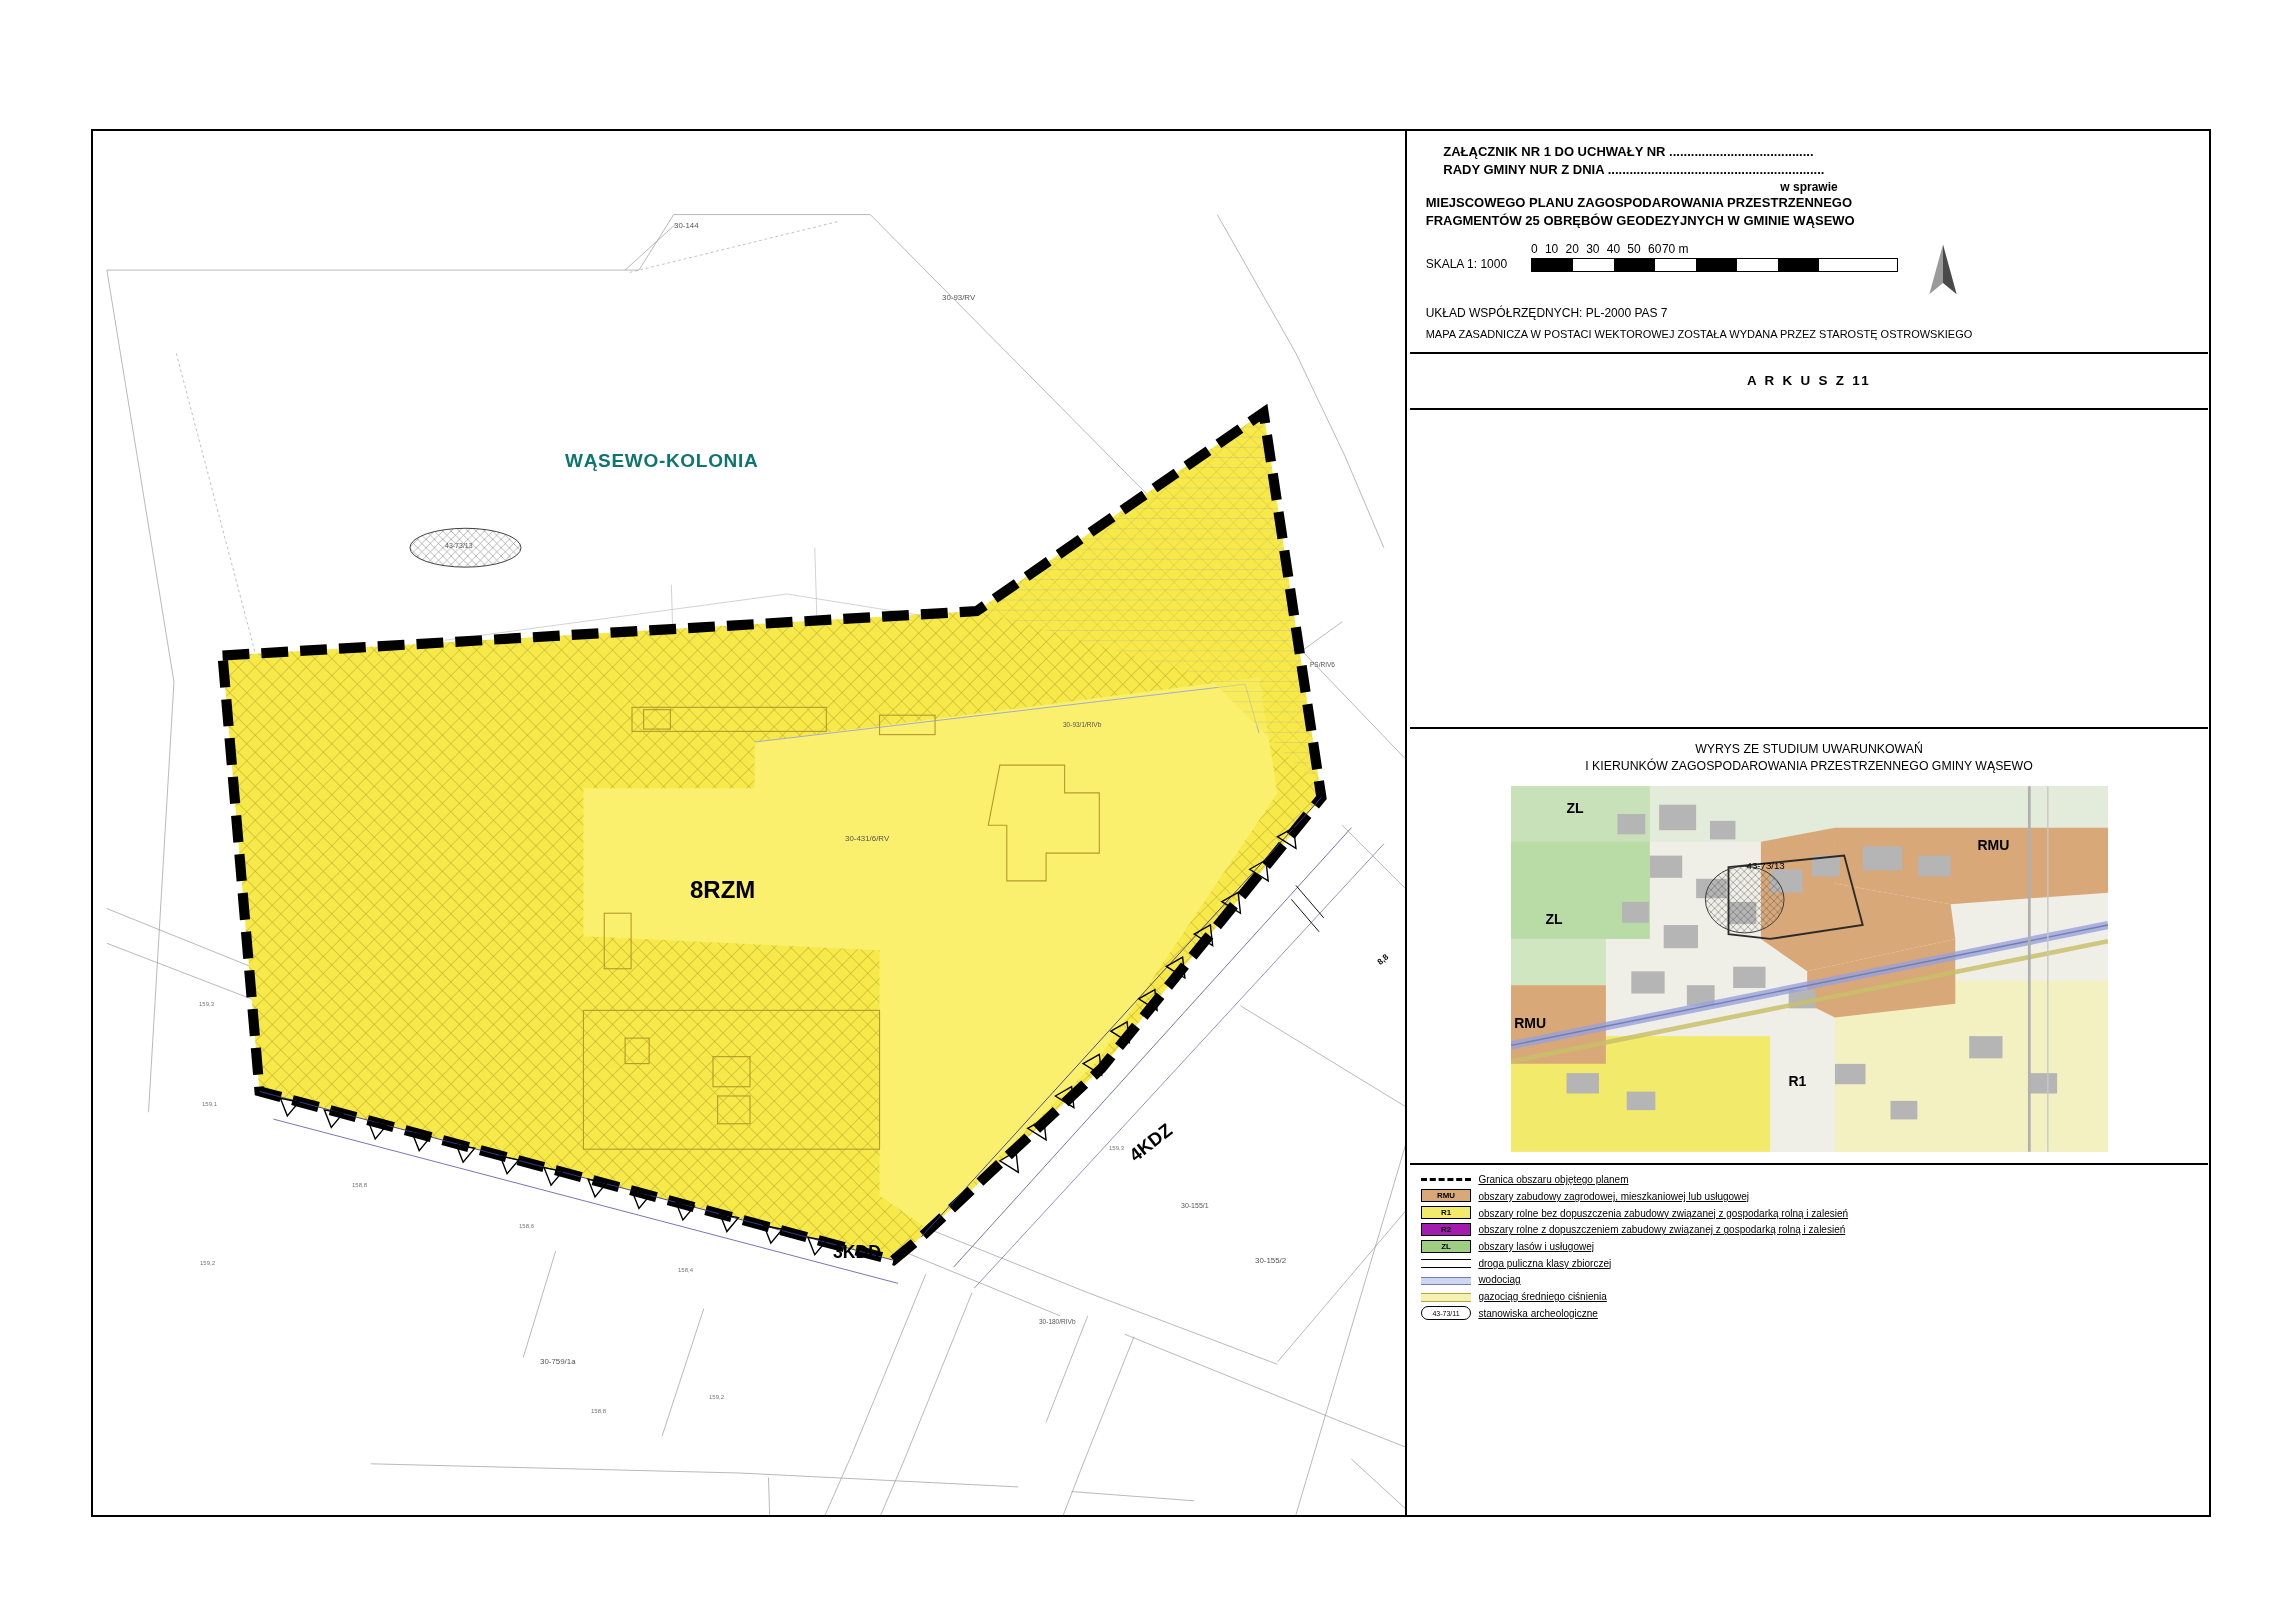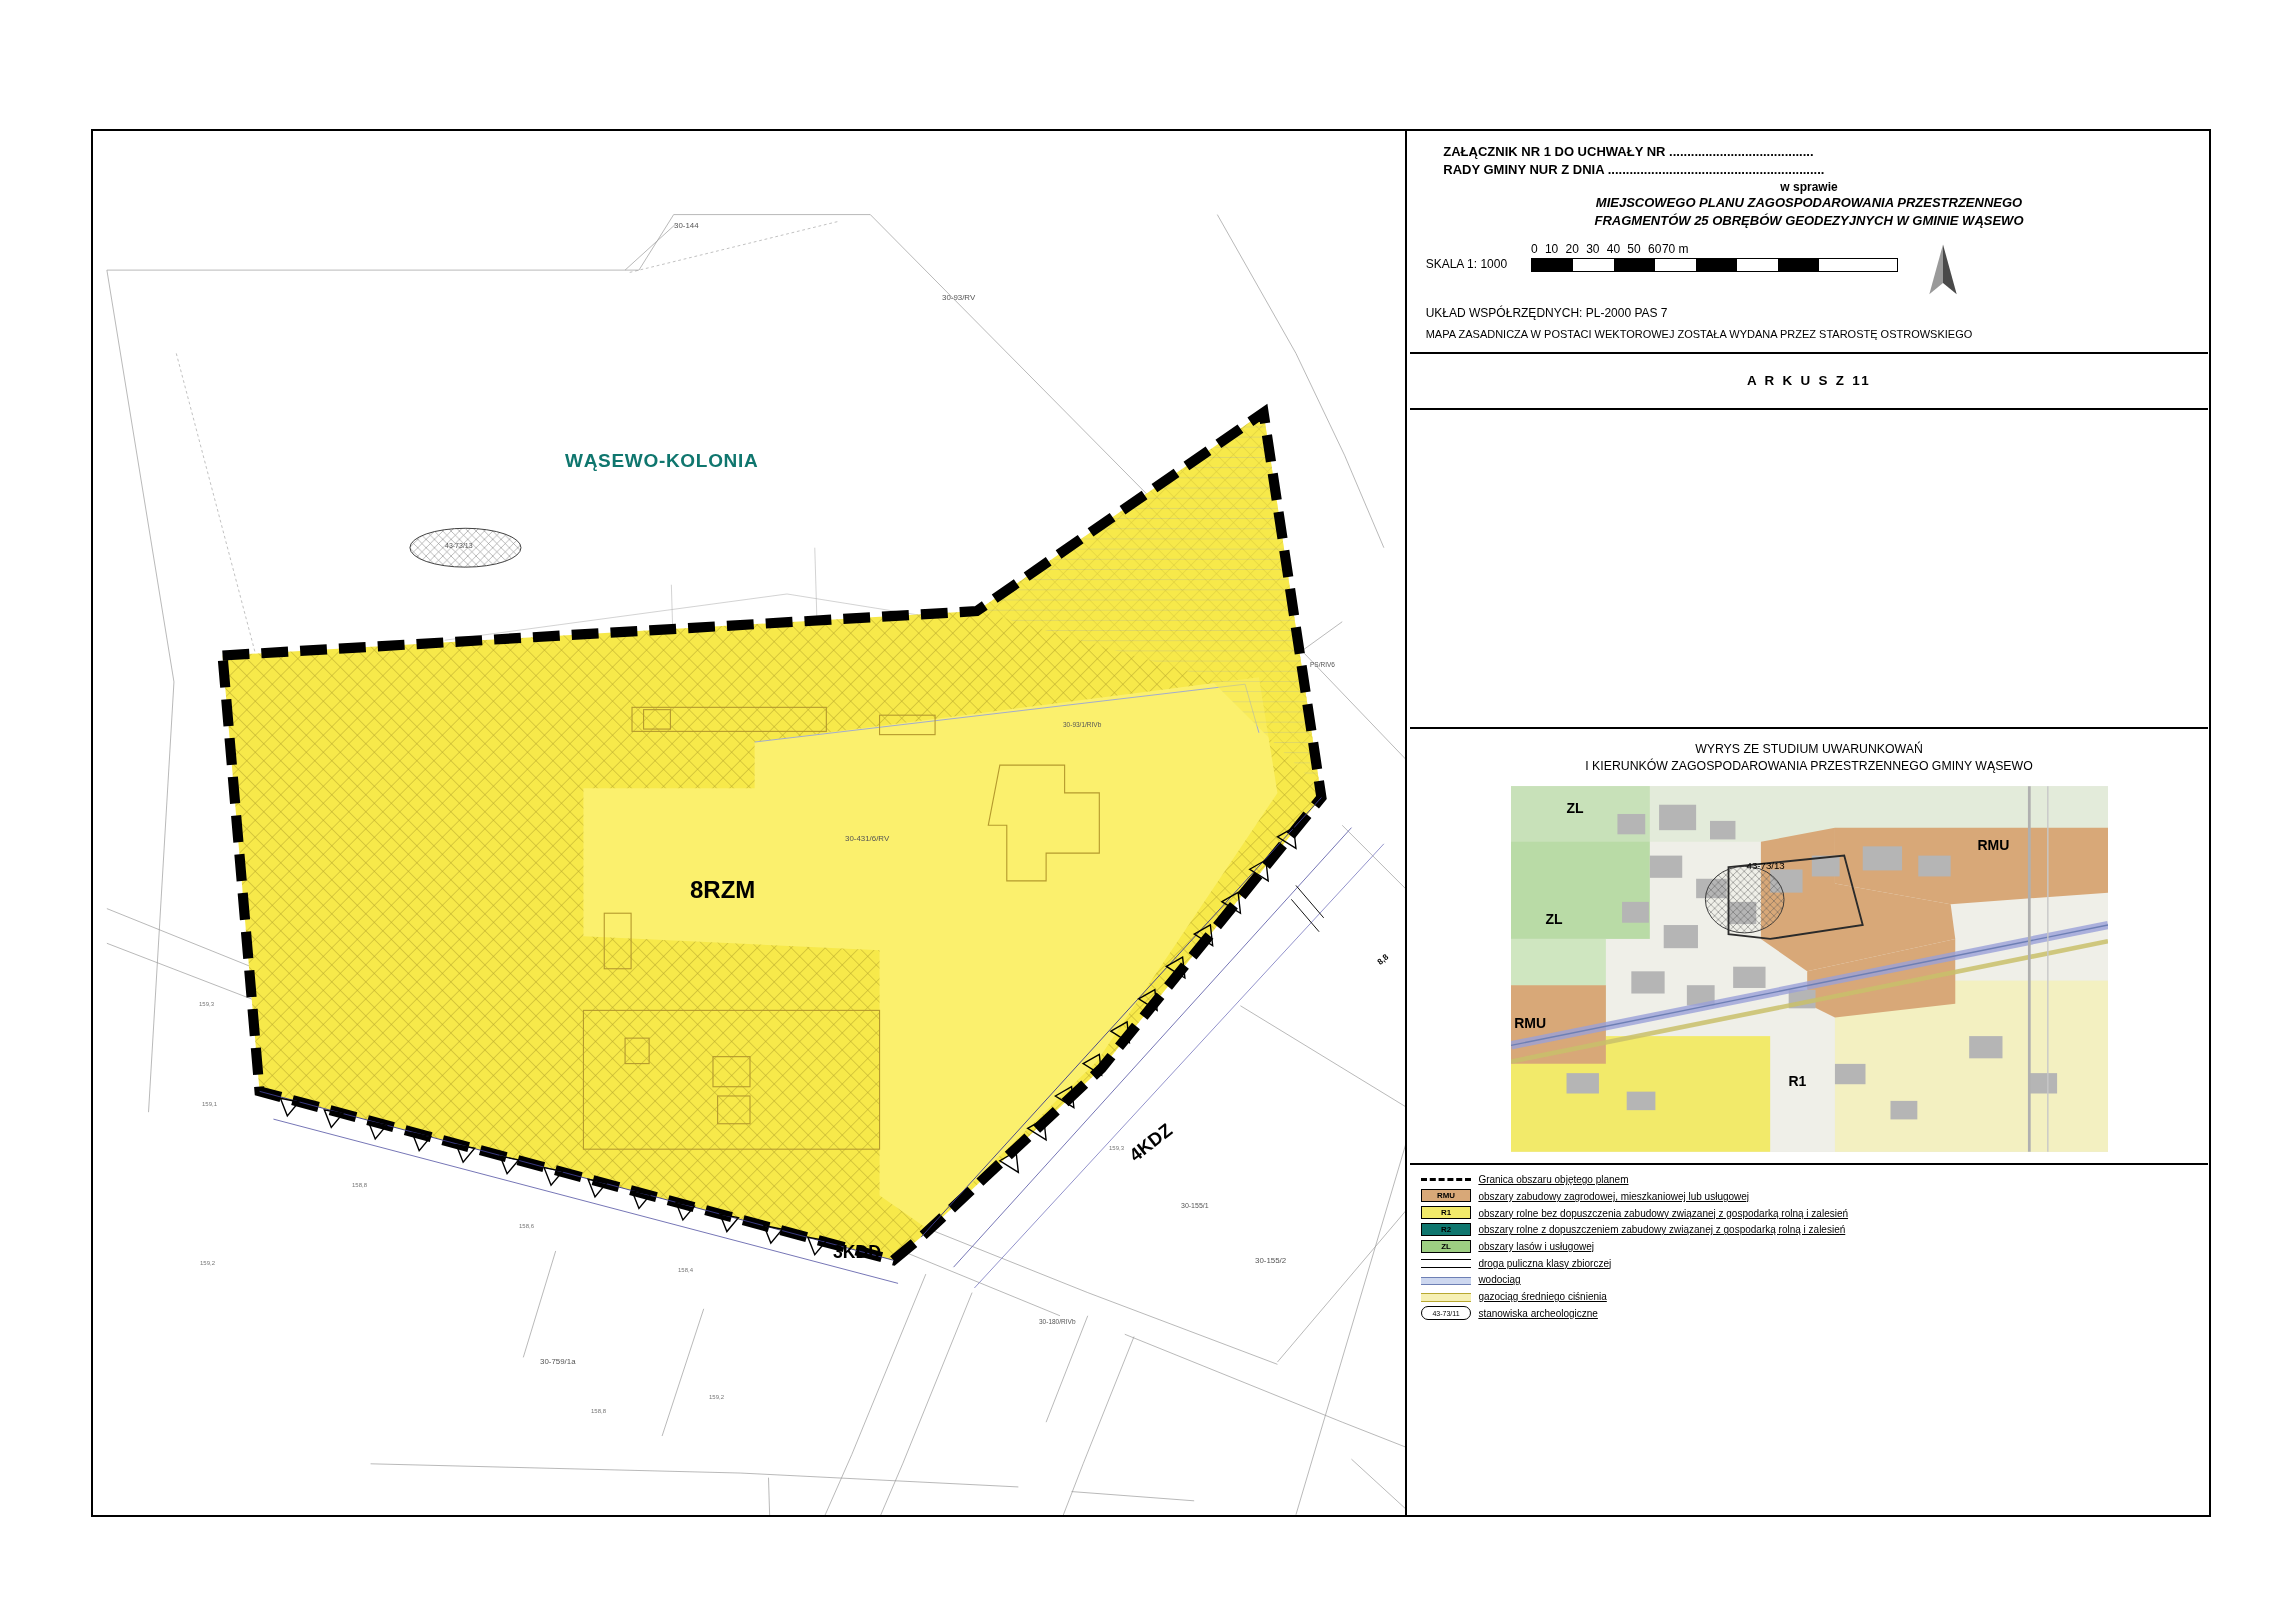--- a/index.html
+++ b/index.html
@@ -86,21 +86,21 @@
 
   
   #title-block { padding: 12px 15.7px 10.2px 15.7px; }
   .t-line {
     font-size: 13px;
     font-weight: bold;
     color: #000;
     line-height: 1.38;
     white-space: nowrap;
   }
-  .t-line.center { text-align: center; font-style: italic; }
+  .t-line.center { text-align: left; }
   .t-indent { padding-left: 17.6px; }
   .t-sub {
     font-size: 12px;
     font-weight: bold;
     text-align: center;
     margin-top: 0.9px;
   }
   .scale-row {
     display: flex;
     align-items: flex-start;
@@ -551,21 +551,21 @@
 
         <div class="leg-row">
           <div class="leg-key">
             <div class="key-swatch" style="background:#f2ea6a;">R1</div>
           </div>
           <div class="leg-txt">obszary rolne bez dopuszczenia zabudowy związanej z gospodarką rolną i zalesień</div>
         </div>
 
         <div class="leg-row">
           <div class="leg-key">
-            <div class="key-swatch" style="background:#0f766e;">R2</div>
+            <div class="key-swatch" style="background:#a21caf;">R2</div>
           </div>
           <div class="leg-txt">obszary rolne z dopuszczeniem zabudowy związanej z gospodarką rolną i zalesień</div>
         </div>
 
         <div class="leg-row">
           <div class="leg-key">
             <div class="key-swatch" style="background:#9dce82;">ZL</div>
           </div>
           <div class="leg-txt">obszary lasów i usługowej</div>
         </div>

